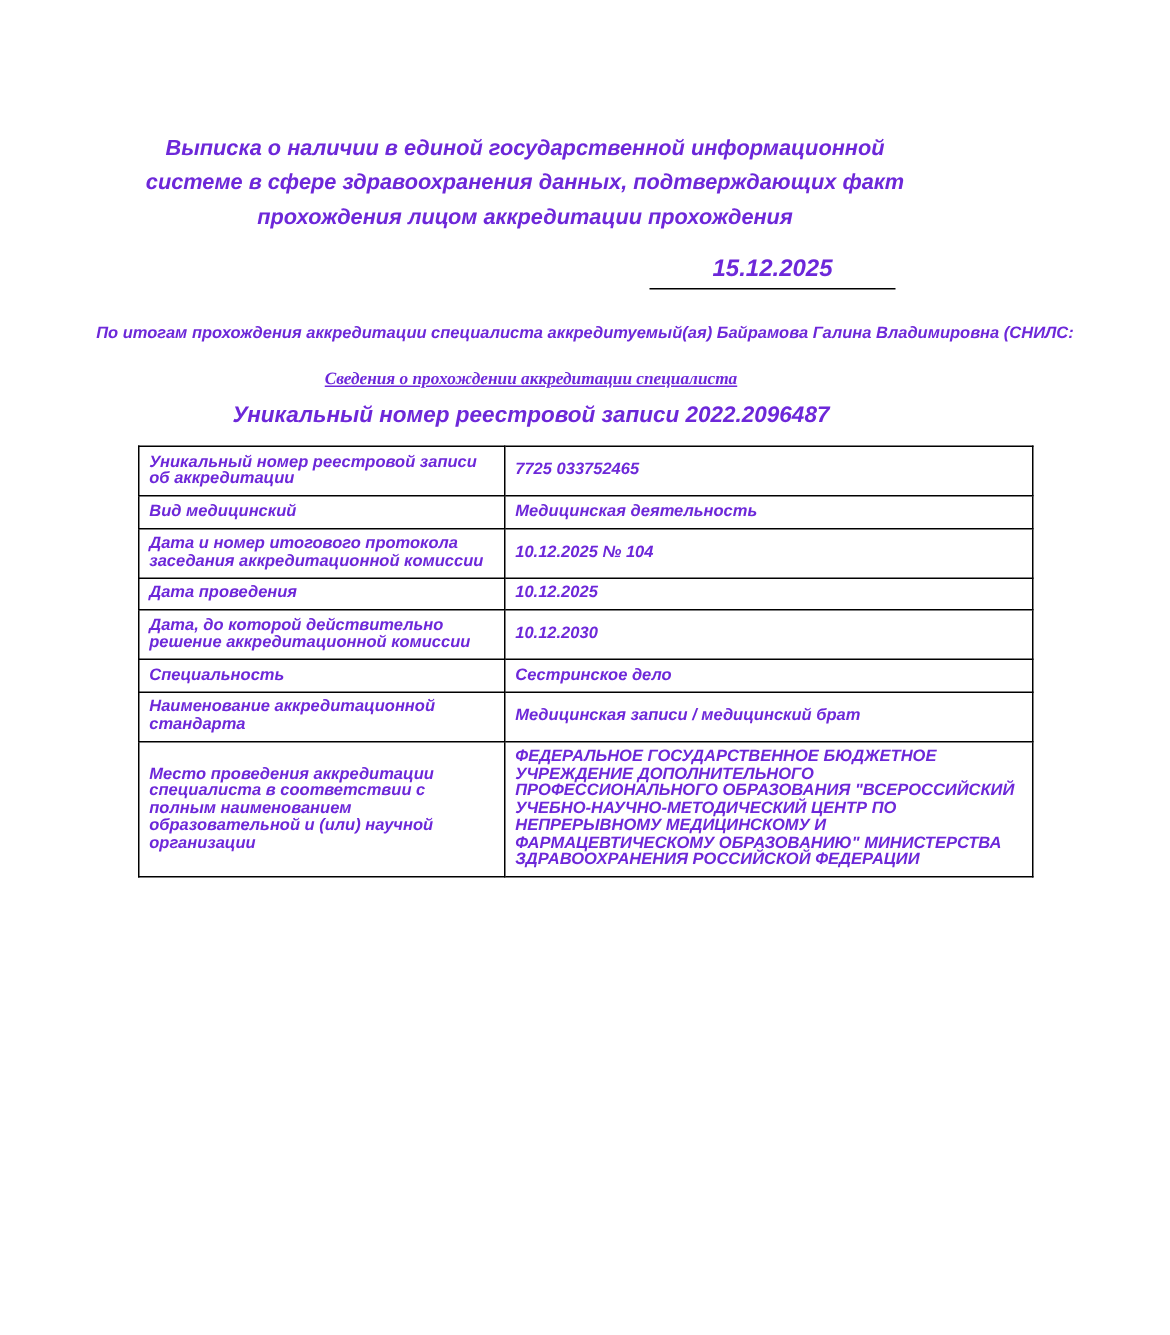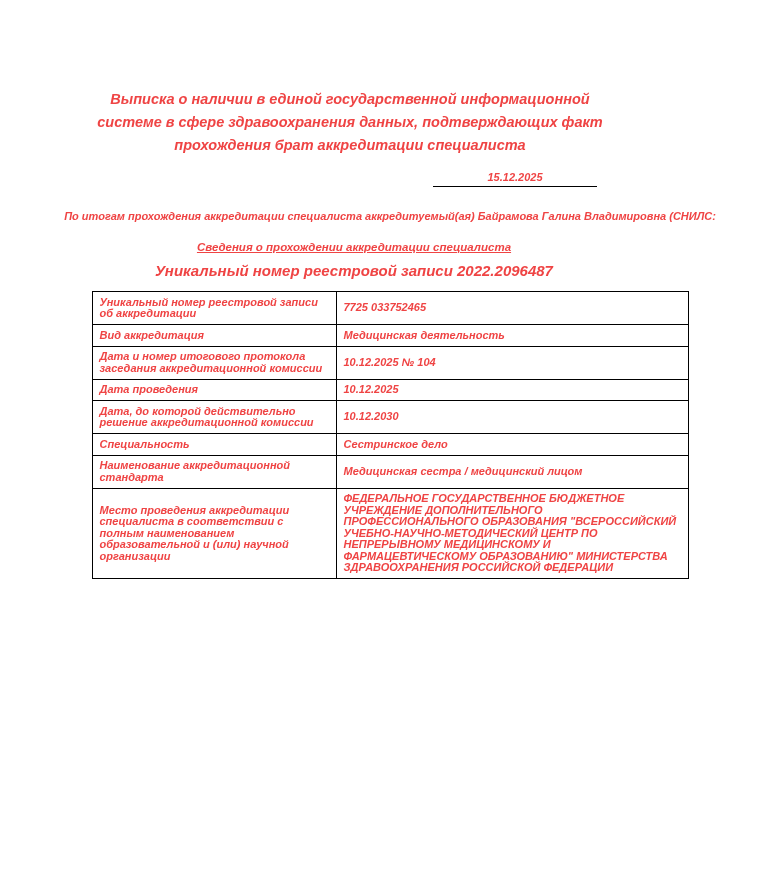--- a/index.html
+++ b/index.html
@@ -2,49 +2,49 @@
 <html lang="ru"><head>
 <meta charset="utf-8">
 <style>
   html,body { margin:0; padding:0; background:#ffffff; }
   .page {
     position:relative;
     width:780px; height:890px;
     background:#ffffff;
     font-family:"Liberation Sans", sans-serif;
     font-weight:bold; font-style:italic;
-    color:#ef4444;
+    color:#6d28d9;
     overflow:hidden;
   }
   .doc-title {
     margin:88px 80px 0 0;
     text-align:center;
     font-size:14.5px;
     line-height:23px;
   }
   .date-wrap {
     width:164px;
     margin:14px 0 0 433px;
     text-align:center;
-    font-size:11px;
+    font-size:16px;
   }
   .date-value { padding-bottom:3px; border-bottom:1.5px solid #000; }
   .date-caption { padding-top:2px; }
   .intro {
     margin:21px 40px 0 40px;
     text-align:center;
     font-size:11px;
     line-height:17px;
   }
   .section-heading {
     margin:16px 72px 0 0;
     text-align:center;
     font-size:11.5px;
   }
-  .section-heading .u { text-decoration:underline; }
+  .section-heading .u { text-decoration:underline;font-family:Liberation Serif, serif; }
   .registry {
     margin:9px 72px 12px 0;
     text-align:center;
     font-size:15px;
   }
   table.acc {
     width:597px;
     margin:11px auto 0 auto;
     border-collapse:collapse;
     font-size:11px;
@@ -60,21 +60,21 @@
   table.acc td.c1 { width:229px; }
 </style>
 </head>
 <body>
 
 <div class="page">
 
   <div class="doc-title">
     <div>Выписка о наличии в единой государственной информационной</div>
     <div>системе в сфере здравоохранения данных, подтверждающих факт</div>
-    <div>прохождения брат аккредитации специалиста</div>
+    <div>прохождения лицом аккредитации прохождения</div>
   </div>
 
   <div class="date-wrap">
     <div class="date-value">15.12.2025</div>
   </div>
 
   <div class="intro">
     <div>По итогам прохождения аккредитации специалиста аккредитуемый(ая) Байрамова Галина Владимировна (СНИЛС:</div>
   </div>
 
@@ -84,42 +84,42 @@
 
   <div class="registry">Уникальный номер реестровой записи 2022.2096487</div>
 
   <table class="acc">
     <tbody>
       <tr>
         <td class="c1">Уникальный номер реестровой записи об аккредитации</td>
         <td>7725 033752465</td>
       </tr>
       <tr>
-        <td class="c1">Вид аккредитация</td>
+        <td class="c1">Вид медицинский</td>
         <td>Медицинская деятельность</td>
       </tr>
       <tr>
         <td class="c1">Дата и номер итогового протокола заседания аккредитационной комиссии</td>
         <td>10.12.2025 № 104</td>
       </tr>
       <tr>
         <td class="c1">Дата проведения</td>
         <td>10.12.2025</td>
       </tr>
       <tr>
         <td class="c1">Дата, до которой действительно решение аккредитационной комиссии</td>
         <td>10.12.2030</td>
       </tr>
       <tr>
         <td class="c1">Специальность</td>
         <td>Сестринское дело</td>
       </tr>
       <tr>
         <td class="c1">Наименование аккредитационной стандарта</td>
-        <td>Медицинская сестра / медицинский лицом</td>
+        <td>Медицинская записи / медицинский брат</td>
       </tr>
       <tr>
         <td class="c1">Место проведения аккредитации специалиста в соответствии с полным наименованием образовательной и (или) научной организации</td>
         <td>ФЕДЕРАЛЬНОЕ ГОСУДАРСТВЕННОЕ БЮДЖЕТНОЕ УЧРЕЖДЕНИЕ ДОПОЛНИТЕЛЬНОГО ПРОФЕССИОНАЛЬНОГО ОБРАЗОВАНИЯ "ВСЕРОССИЙСКИЙ УЧЕБНО-НАУЧНО-МЕТОДИЧЕСКИЙ ЦЕНТР ПО НЕПРЕРЫВНОМУ МЕДИЦИНСКОМУ И ФАРМАЦЕВТИЧЕСКОМУ ОБРАЗОВАНИЮ" МИНИСТЕРСТВА ЗДРАВООХРАНЕНИЯ РОССИЙСКОЙ ФЕДЕРАЦИИ</td>
       </tr>
     </tbody>
   </table>
 
 </div>
 

